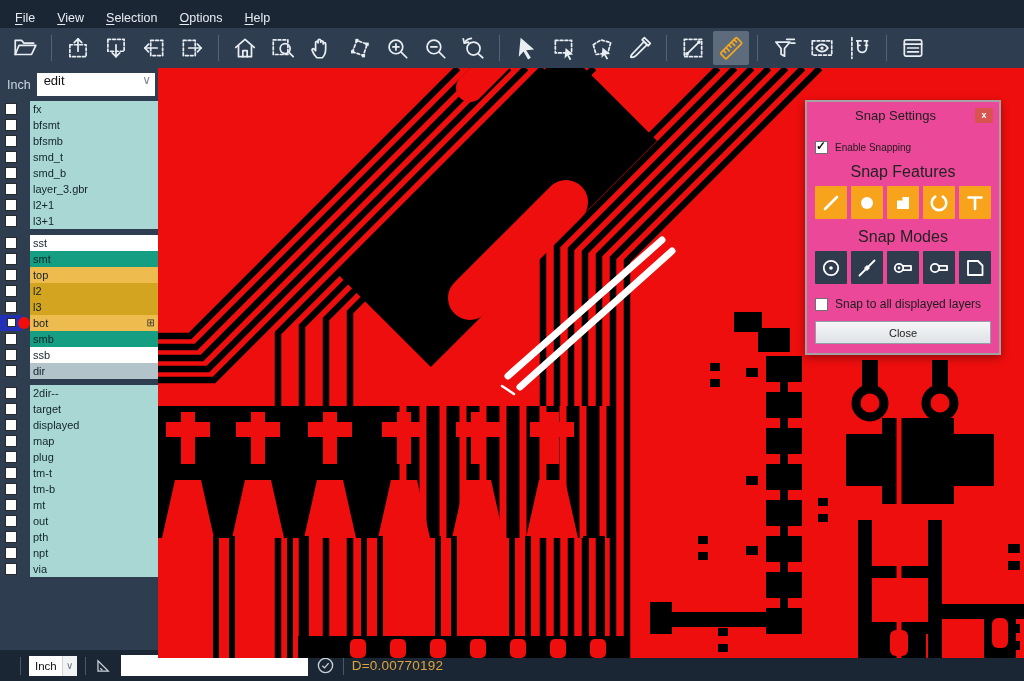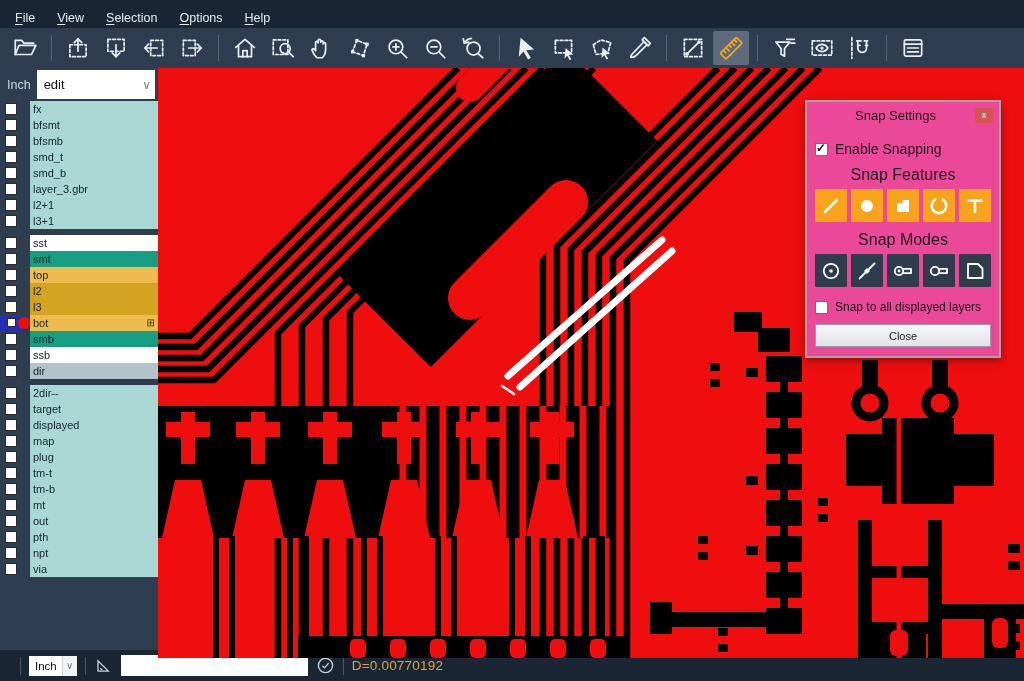--- a/index.html
+++ b/index.html
@@ -19,21 +19,21 @@
   .tbtn svg { width:26px; height:26px; }
   .tbtn.active { background:#5d6b7c; }
   .tbtn.active svg { color:#f2a71f; }
   .tsep { width:1px; height:26px; background:#566372; margin:0 7px; }
 
   
   .main { flex:1 1 auto; display:flex; min-height:0; }
   .sidebar { width:158px; background:#2e3d4f; display:flex; flex-direction:column; flex:0 0 auto; }
   .step-row { height:33px; display:flex; align-items:center; padding:0 3px 0 7px; gap:6px; }
   .step-label { color:#cdd7e0; font-size:12.5px; }
-  .step-select { flex:1; height:29px; background:#fff; display:flex; align-items:center;
+  .step-select { flex:1; height:23px; background:#fff; display:flex; 
     padding:0 4px 0 7px; font-size:13px; color:#111; }
   .step-select .grow { flex:1; }
   .chev { color:#7c8792; font-size:12px; }
 
   .layers { display:flex; flex-direction:column; }
   .lgroup { margin-bottom:6px; }
   .lrow { height:15.5px; display:flex; align-items:stretch; position:relative; margin-bottom:0.5px; }
   .lchk-wrap { width:22px; display:flex; align-items:center; justify-content:center; flex:0 0 auto; }
   .lchk { width:12px; height:12px; background:#fff; border:1.8px solid #2a2a2a; }
   .lchk-wrap.sel { background:#2130b4; }
@@ -72,21 +72,21 @@
   .dialog { position:absolute; left:805px; top:100px; width:196px; background:#ec4899;
     border:2px solid #a3a3a3; box-shadow:0 3px 8px rgba(0,0,0,0.35); z-index:10;text-align:center; }
   .dlg-title { height:27px; display:flex; align-items:center; padding:0 6px 0 9px; }
   .dlg-title-text { flex:1; font-size:13px; color:#1c1c1c; }
   .dlg-x { width:18px; height:15px; background:#d9534f; color:#fff; font-size:9px; font-weight:bold;
     display:flex; align-items:center; justify-content:center; border-radius:2px; line-height:1; }
   .dlg-body { padding:7px 8px 9px 8px; }
   .cbrow { display:flex; align-items:center; gap:7px; margin:5px 0 3px 0; }
   .cb { width:13px; height:13px; background:#fff; border:1.4px solid #707070; position:relative; flex:0 0 auto; }
   .cb.checked::after { content:"✓"; position:absolute; left:0px; top:-3px; font-size:12px; color:#111; font-weight:bold; }
-  .cbrow span { font-size:14px; color:#1c1c1c; }
+  .cbrow span { font-size:10px; color:#1c1c1c; }
   .dlg-label { font-size:16px; color:#222; margin:9px 0 5px 0; }
   .btnrow { display:flex; gap:4px; }
   .sqbtn { width:33px; height:33px; display:flex; align-items:center; justify-content:center; border-radius:1px; }
   .sqbtn svg { width:24px; height:24px; }
   .sqbtn.feat { background:#f7a31c; color:#fff; }
   .sqbtn.mode { background:#2e3c4e; color:#fff; }
   .dlg-close { margin-top:10px; width:100%; height:23px; background:linear-gradient(#f5f6f7,#dfe3e7);
     border:1px solid #939ea8; font-size:11px; color:#1c1c1c; display:flex; align-items:center; justify-content:center; }
 </style>
 </head>

